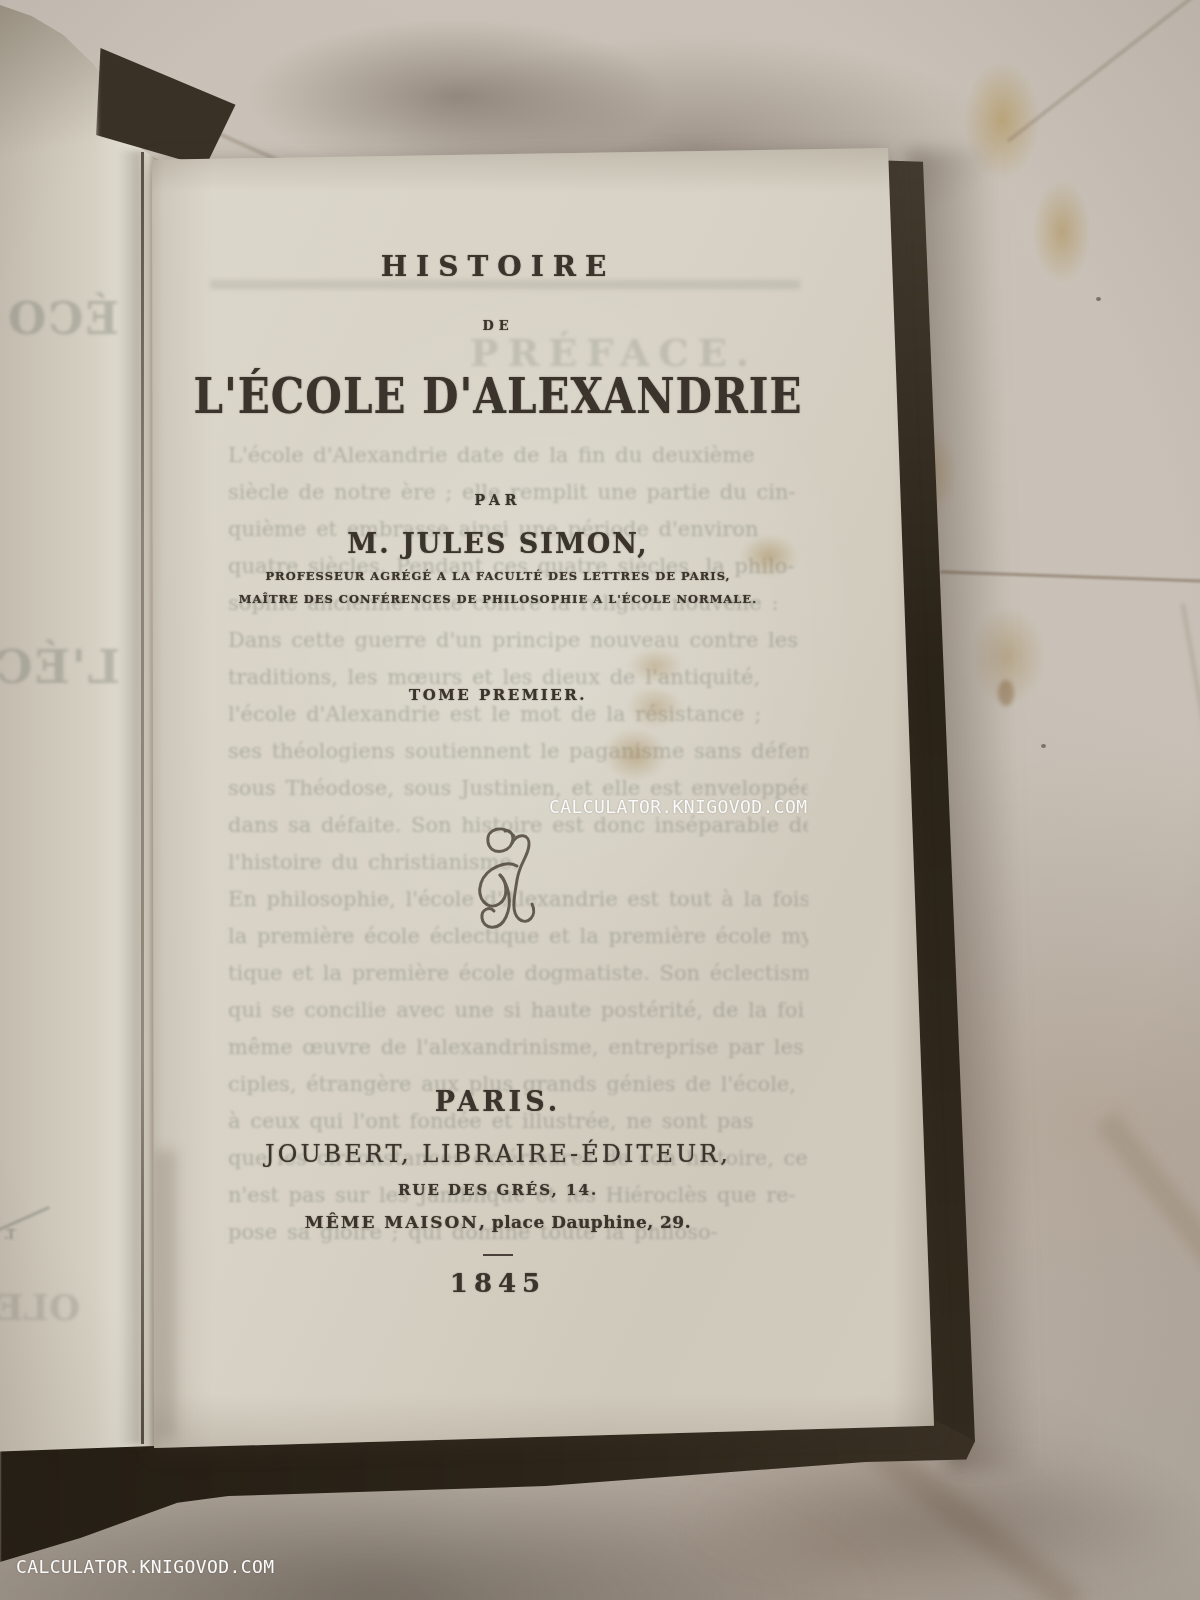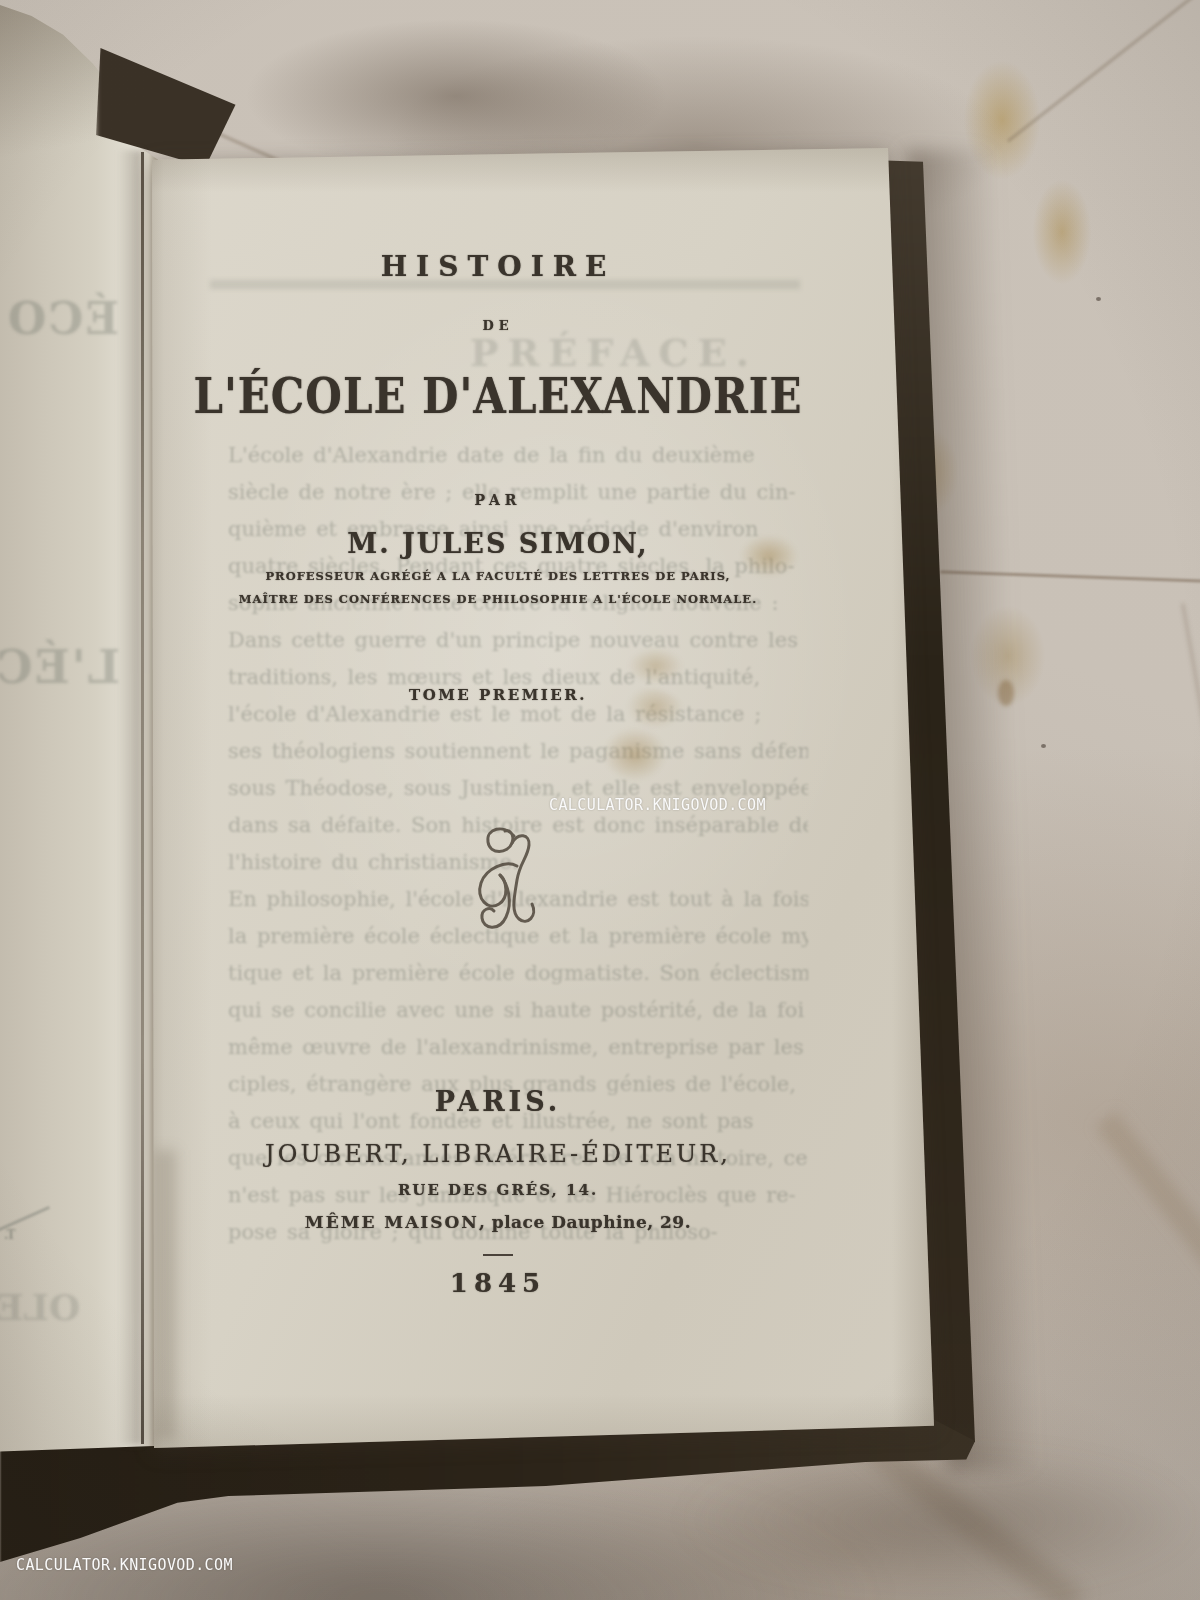--- a/index.html
+++ b/index.html
@@ -115,21 +115,21 @@
   .stain.s2{left:455px;top:548px;width:100px;height:95px;filter:blur(2px);
     background:radial-gradient(ellipse 45% 40% at 40% 70%,rgba(150,118,60,.40),transparent 70%),
                radial-gradient(ellipse 40% 32% at 60% 20%,rgba(150,118,60,.30),transparent 70%);}
   .stain.s3{left:488px;top:508px;width:55px;height:36px;
     background:radial-gradient(closest-side,rgba(150,118,60,.30),rgba(150,118,60,0));filter:blur(2px);}
   .soil{left:14px;top:1010px;width:22px;height:290px;background:rgba(100,88,70,.22);filter:blur(7px);}
 
   .monogram{left:328px;top:682px;width:84px;height:126px;opacity:.82;filter:blur(.4px);}
 
   
-  .wm{font-family:"DejaVu Sans Mono","Liberation Mono",monospace;font-size:15px;
+  .wm{font-family:"DejaVu Sans Mono","Liberation Mono",monospace;font-size:18px;
       color:#fafafa;letter-spacing:.4px;z-index:20;text-shadow:0 0 2px rgba(0,0,0,.25);}
   .wm.center{left:549px;top:796px;}
   .wm.bottom{left:16px;top:1556px;}
 
   .vignette{left:0;top:0;width:1200px;height:1600px;z-index:15;pointer-events:none;
     background:radial-gradient(ellipse 90% 80% at 45% 45%,transparent 60%,rgba(60,52,44,.18) 100%);}
 </style>
 </head>
 <body>
 

